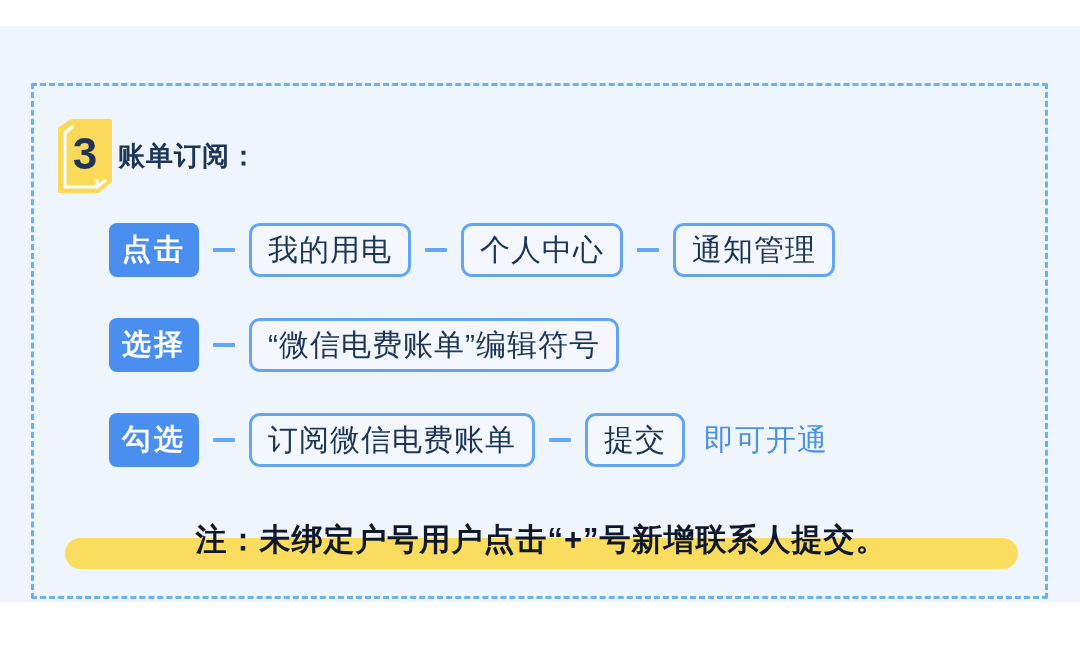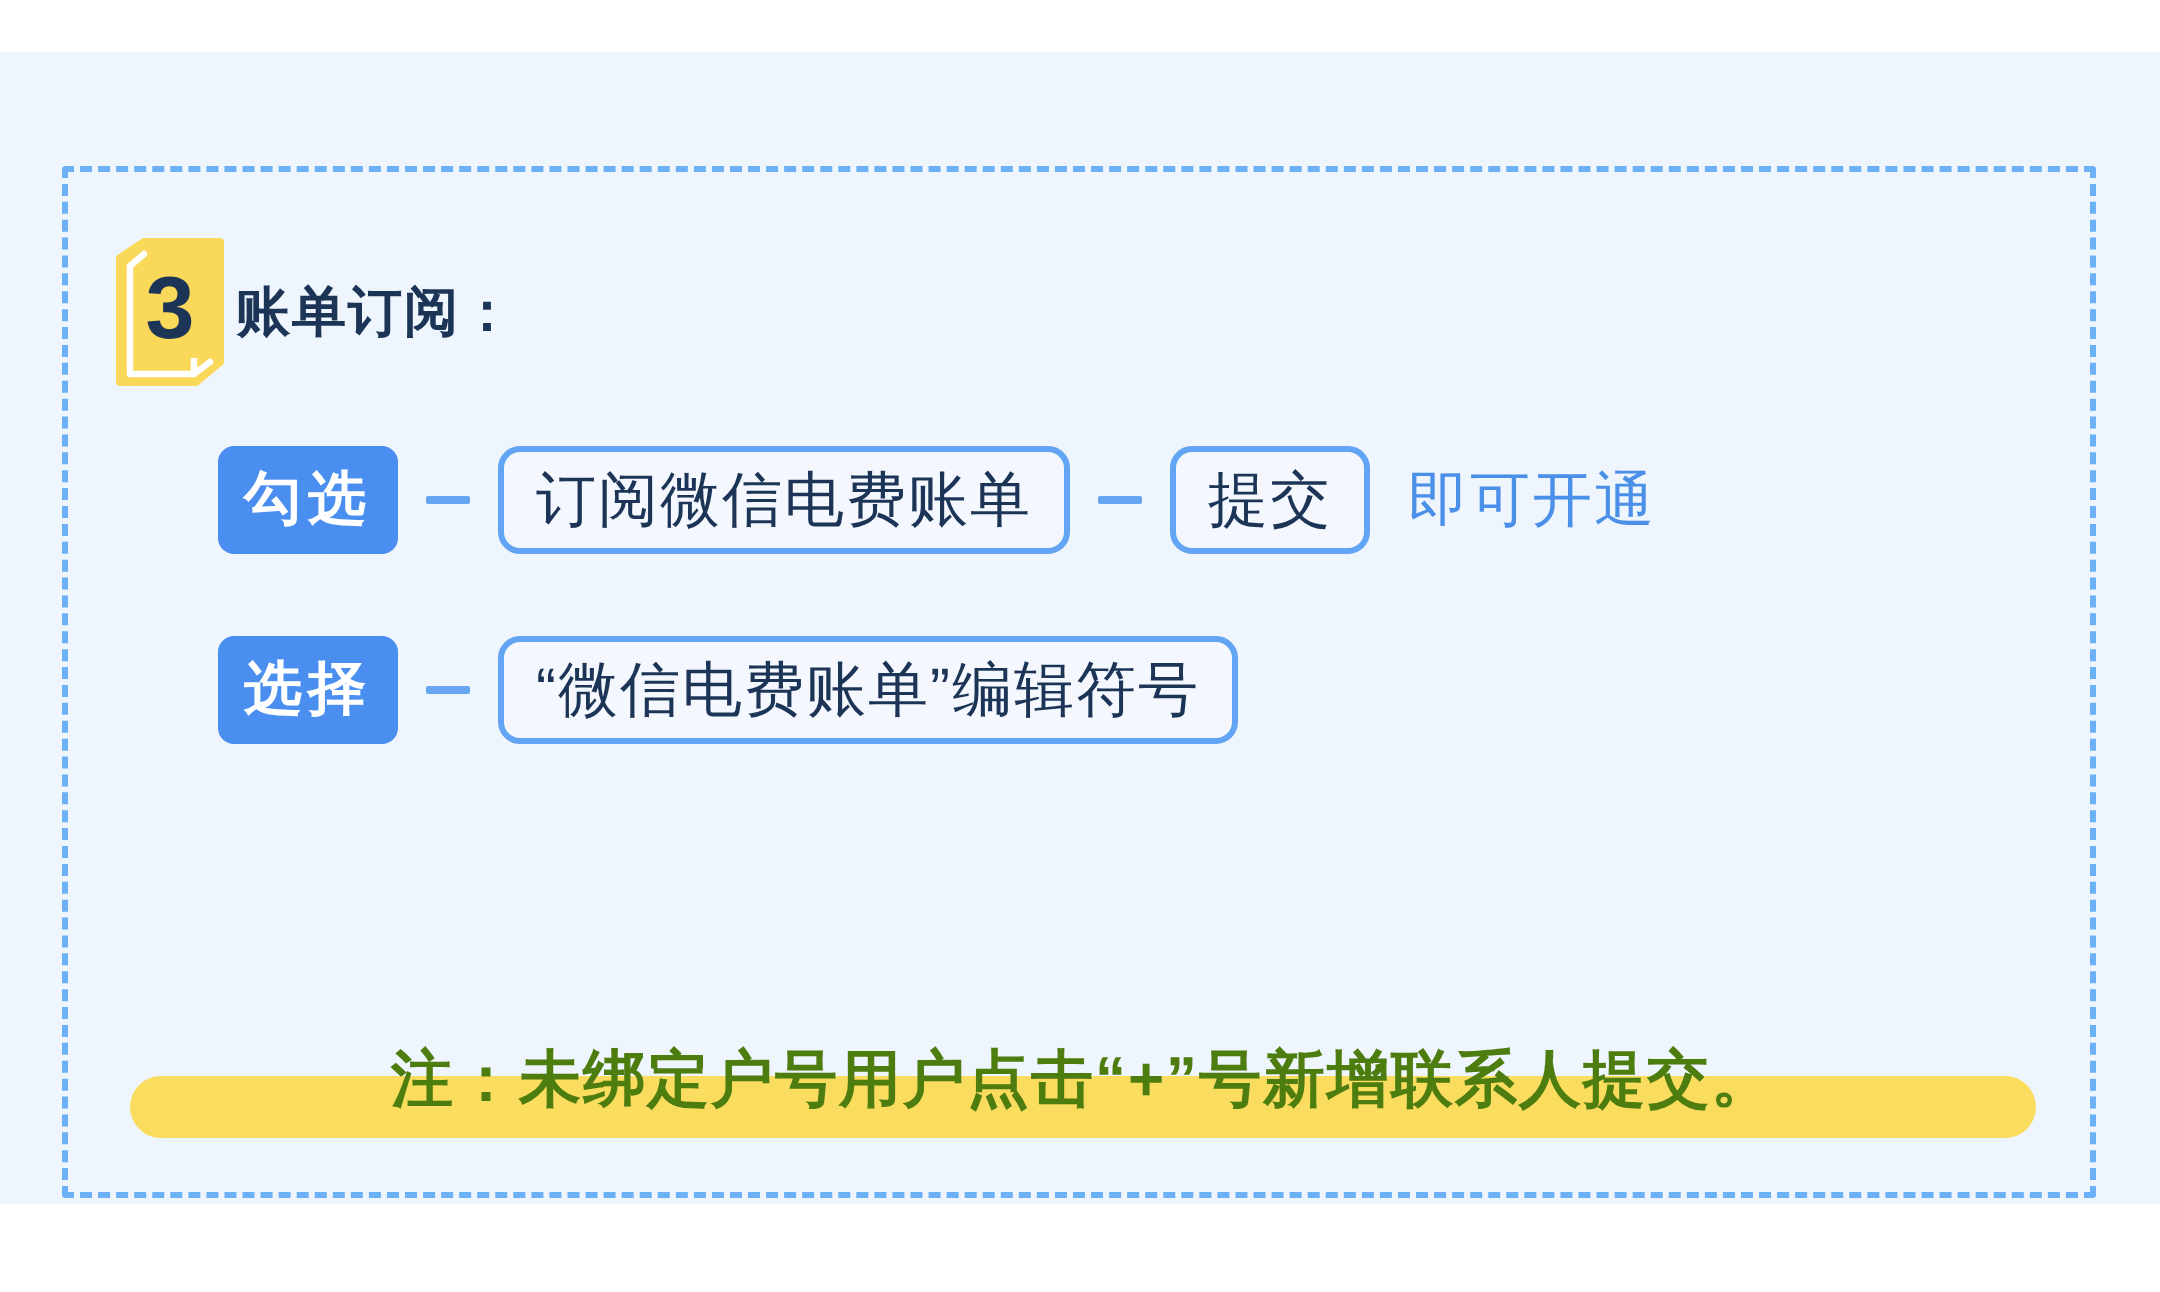--- a/index.html
+++ b/index.html
@@ -153,21 +153,21 @@
     border-radius: 16px;
   }
   .note-text {
     position: absolute;
     left: 0;
     top: 0;
     width: 953px;
     text-align: center;
     font-size: 31px;
     font-weight: bold;
-    color: #4d7c0f;
+    color: #0f172a;
     line-height: 46px;
     letter-spacing: 1px;
     white-space: nowrap;
   }
 </style>
 </head>
 <body>
 
 <div class="page">
 
@@ -184,34 +184,43 @@
           <line x1="13" y1="14" x2="20" y2="8" stroke="#ffffff" stroke-width="3.2" stroke-linecap="round"></line>
           <line x1="45" y1="68" x2="53" y2="62" stroke="#ffffff" stroke-width="3.2" stroke-linecap="round"></line>
           <text x="33" y="50" font-family="&quot;Liberation Sans&quot;, sans-serif" font-size="44" font-weight="bold" fill="#1c3557" text-anchor="middle">3</text>
         </svg>
       </div>
       <div class="header-title">账单订阅：</div>
     </div>
 
     <div class="rows">
 
+      <div class="row">
+        <div class="tag">点击</div>
+        <div class="dash"></div>
+        <div class="chip">我的用电</div>
+        <div class="dash"></div>
+        <div class="chip">个人中心</div>
+        <div class="dash"></div>
+        <div class="chip">通知管理</div>
+      </div>
+
+      <div class="row">
+        <div class="tag">选择</div>
+        <div class="dash"></div>
+        <div class="chip">“微信电费账单”编辑符号</div>
+      </div>
 
       <div class="row">
         <div class="tag">勾选</div>
         <div class="dash"></div>
         <div class="chip">订阅微信电费账单</div>
         <div class="dash"></div>
         <div class="chip">提交</div>
         <div class="trailing-text">即可开通</div>
-      </div>
-
-      <div class="row">
-        <div class="tag">选择</div>
-        <div class="dash"></div>
-        <div class="chip">“微信电费账单”编辑符号</div>
       </div>
 
     </div>
 
     <div class="note-wrap">
       <div class="note-highlight"></div>
       <div class="note-text">注：未绑定户号用户点击“+”号新增联系人提交。</div>
     </div>
 
   </div>

